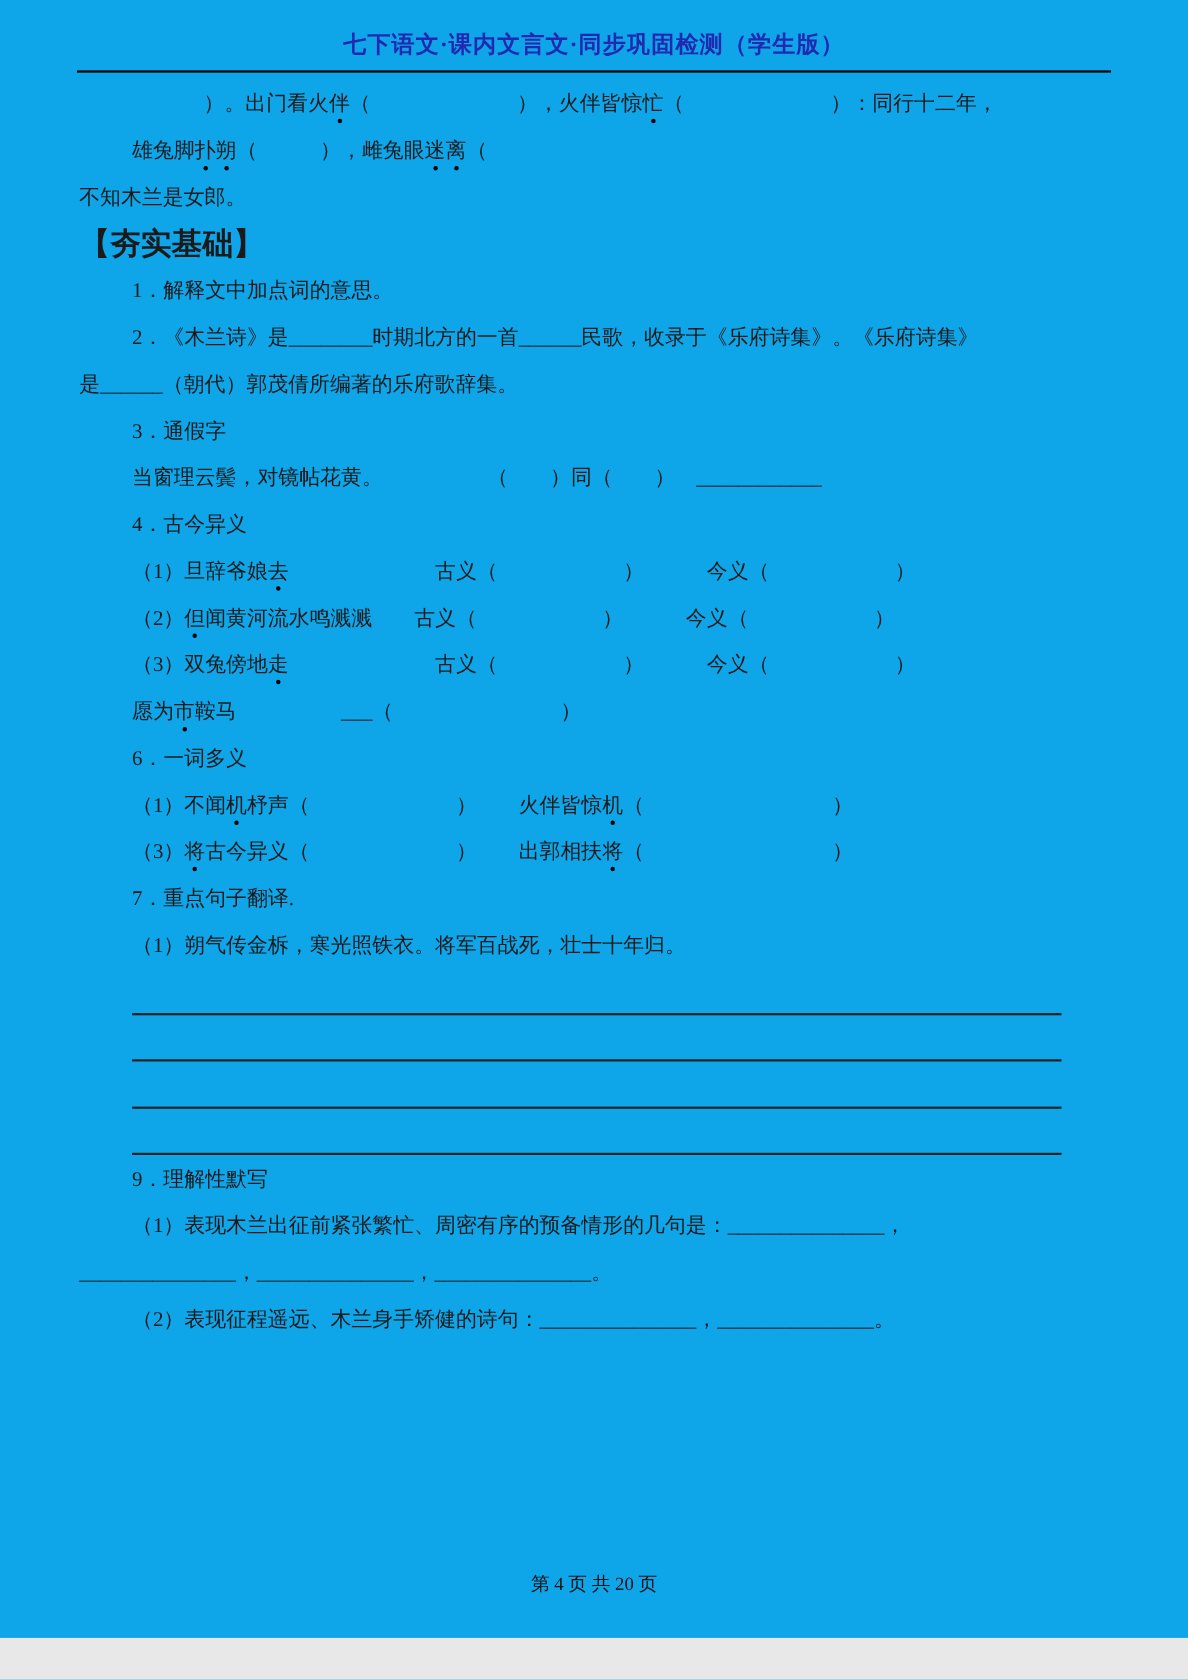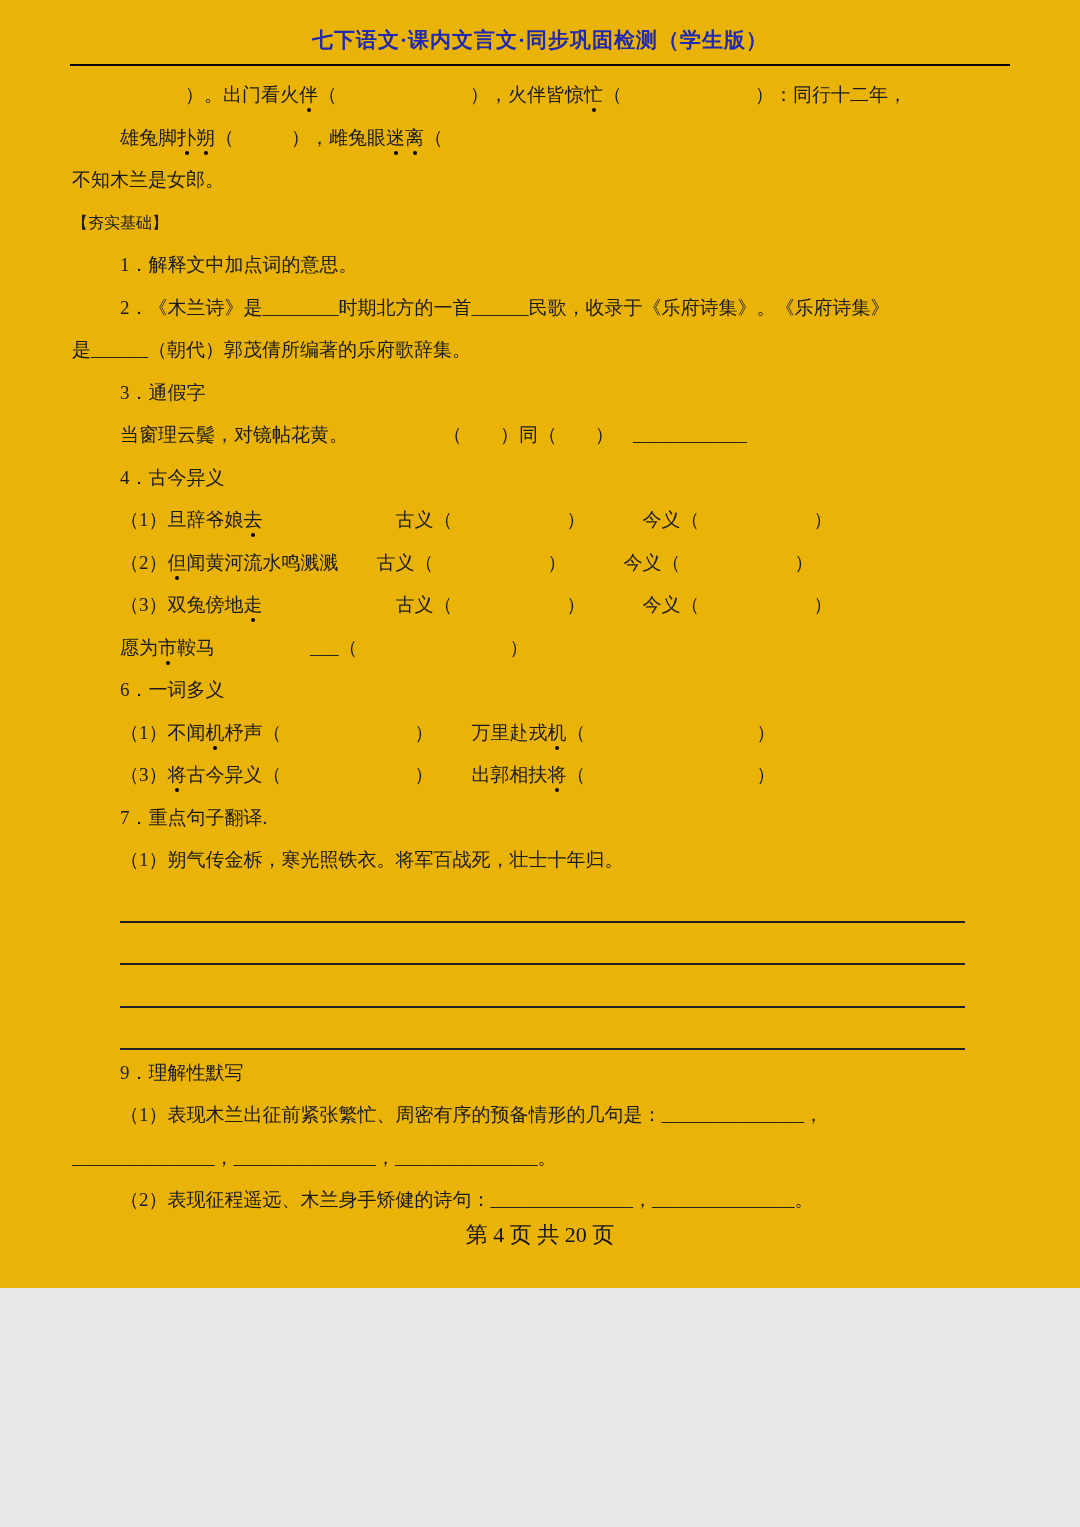--- a/index.html
+++ b/index.html
@@ -1,20 +1,20 @@
 <!DOCTYPE html>
 <html><head>
 <meta charset="utf-8">
 <style>
   html, body { margin: 0; padding: 0; background: #e8e8e8; }
   .page {
     width: 1080px;
-    height: 1288px;
+    height: 1489px;
     margin: 0 auto;
-    background: #eab308;
+    background: #0ea5e9;
     position: relative;
     font-family: "Liberation Serif", "DejaVu Serif", serif;
     color: #1a1a1a;
     overflow: hidden;
   }
   .doc-header {
     padding-top: 26px;
     text-align: center;
   }
   .doc-title {
@@ -30,21 +30,21 @@
   }
   .doc-body {
     padding: 8px 72px 0 72px;
     font-size: 19px;
   }
   .line {
     height: 42.5px;
     line-height: 42.5px;
     white-space: pre;
   }
-  .line.bold { font-weight: normal; font-size: 16px; }
+  .line.bold { font-weight: bold; font-size: 28px; }
   .dot { position: relative; }
   .dot::after {
     content: "";
     position: absolute;
     left: 50%;
     bottom: -7px;
     transform: translateX(-50%);
     width: 4px;
     height: 4px;
     border-radius: 50%;
@@ -54,21 +54,21 @@
     height: 39px;
     border-bottom: 2px solid #222;
     width: 845px;
   }
   .doc-footer {
     position: absolute;
     bottom: 38px;
     left: 0;
     width: 100%;
     text-align: center;
-    font-size: 22px;
+    font-size: 17px;
     color: #111;
   }
 </style>
 </head>
 <body>
 
 <div class="page">
 
   <div class="doc-header">
     <span class="doc-title" style="color: rgb(33, 41, 176);">七下语文·课内文言文·同步巩固检测（学生版）</span>
@@ -84,21 +84,21 @@
       <div class="line" style="padding-left: 48px;"><span>2．《木兰诗》是________时期北方的一首______民歌，收录于《乐府诗集》。《乐府诗集》</span></div>
       <div class="line"><span>是______（朝代）郭茂倩所编著的乐府歌辞集。</span></div>
       <div class="line" style="padding-left: 48px;"><span>3．通假字</span></div>
       <div class="line" style="padding-left: 48px;"><span>当窗理云鬓，对镜帖花黄。　　　　　（　　）同（　　）　____________</span></div>
       <div class="line" style="padding-left: 48px;"><span>4．古今异义</span></div>
       <div class="line" style="padding-left: 48px;"><span>（1）旦辞爷娘</span><span class="dot">去</span><span>　　　　　　　古义（　　　　　　）　　　今义（　　　　　　）</span></div>
       <div class="line" style="padding-left: 48px;"><span>（2）</span><span class="dot">但</span><span>闻黄河流水鸣溅溅　　古义（　　　　　　）　　　今义（　　　　　　）</span></div>
       <div class="line" style="padding-left: 48px;"><span>（3）双兔傍地</span><span class="dot">走</span><span>　　　　　　　古义（　　　　　　）　　　今义（　　　　　　）</span></div>
       <div class="line" style="padding-left: 48px;"><span>愿为</span><span class="dot">市</span><span>鞍马　　　　　___（　　　　　　　　）</span></div>
       <div class="line" style="padding-left: 48px;"><span>6．一词多义</span></div>
-      <div class="line" style="padding-left: 48px;"><span>（1）不闻</span><span class="dot">机</span><span>杼声（　　　　　　　）　　万里赴戎</span><span class="dot">机</span><span>（　　　　　　　　　）</span></div>
+      <div class="line" style="padding-left: 48px;"><span>（1）不闻</span><span class="dot">机</span><span>杼声（　　　　　　　）　　火伴皆惊</span><span class="dot">机</span><span>（　　　　　　　　　）</span></div>
       <div class="line" style="padding-left: 48px;"><span>（3）</span><span class="dot">将</span><span>古今异义（　　　　　　　）　　出郭相扶</span><span class="dot">将</span><span>（　　　　　　　　　）</span></div>
       <div class="line" style="padding-left: 48px;"><span>7．重点句子翻译.</span></div>
       <div class="line" style="padding-left: 48px;"><span>（1）朔气传金柝，寒光照铁衣。将军百战死，壮士十年归。</span></div>
       <div class="line" style="padding-left: 48px;"><div class="answer-rule"></div></div>
       <div class="line" style="padding-left: 48px;"><div class="answer-rule"></div></div>
       <div class="line" style="padding-left: 48px;"><div class="answer-rule"></div></div>
       <div class="line" style="padding-left: 48px;"><div class="answer-rule"></div></div>
       <div class="line" style="padding-left: 48px;"><span>9．理解性默写</span></div>
       <div class="line" style="padding-left: 48px;"><span>（1）表现木兰出征前紧张繁忙、周密有序的预备情形的几句是：_______________，</span></div>
       <div class="line"><span>_______________，_______________，_______________。</span></div>

